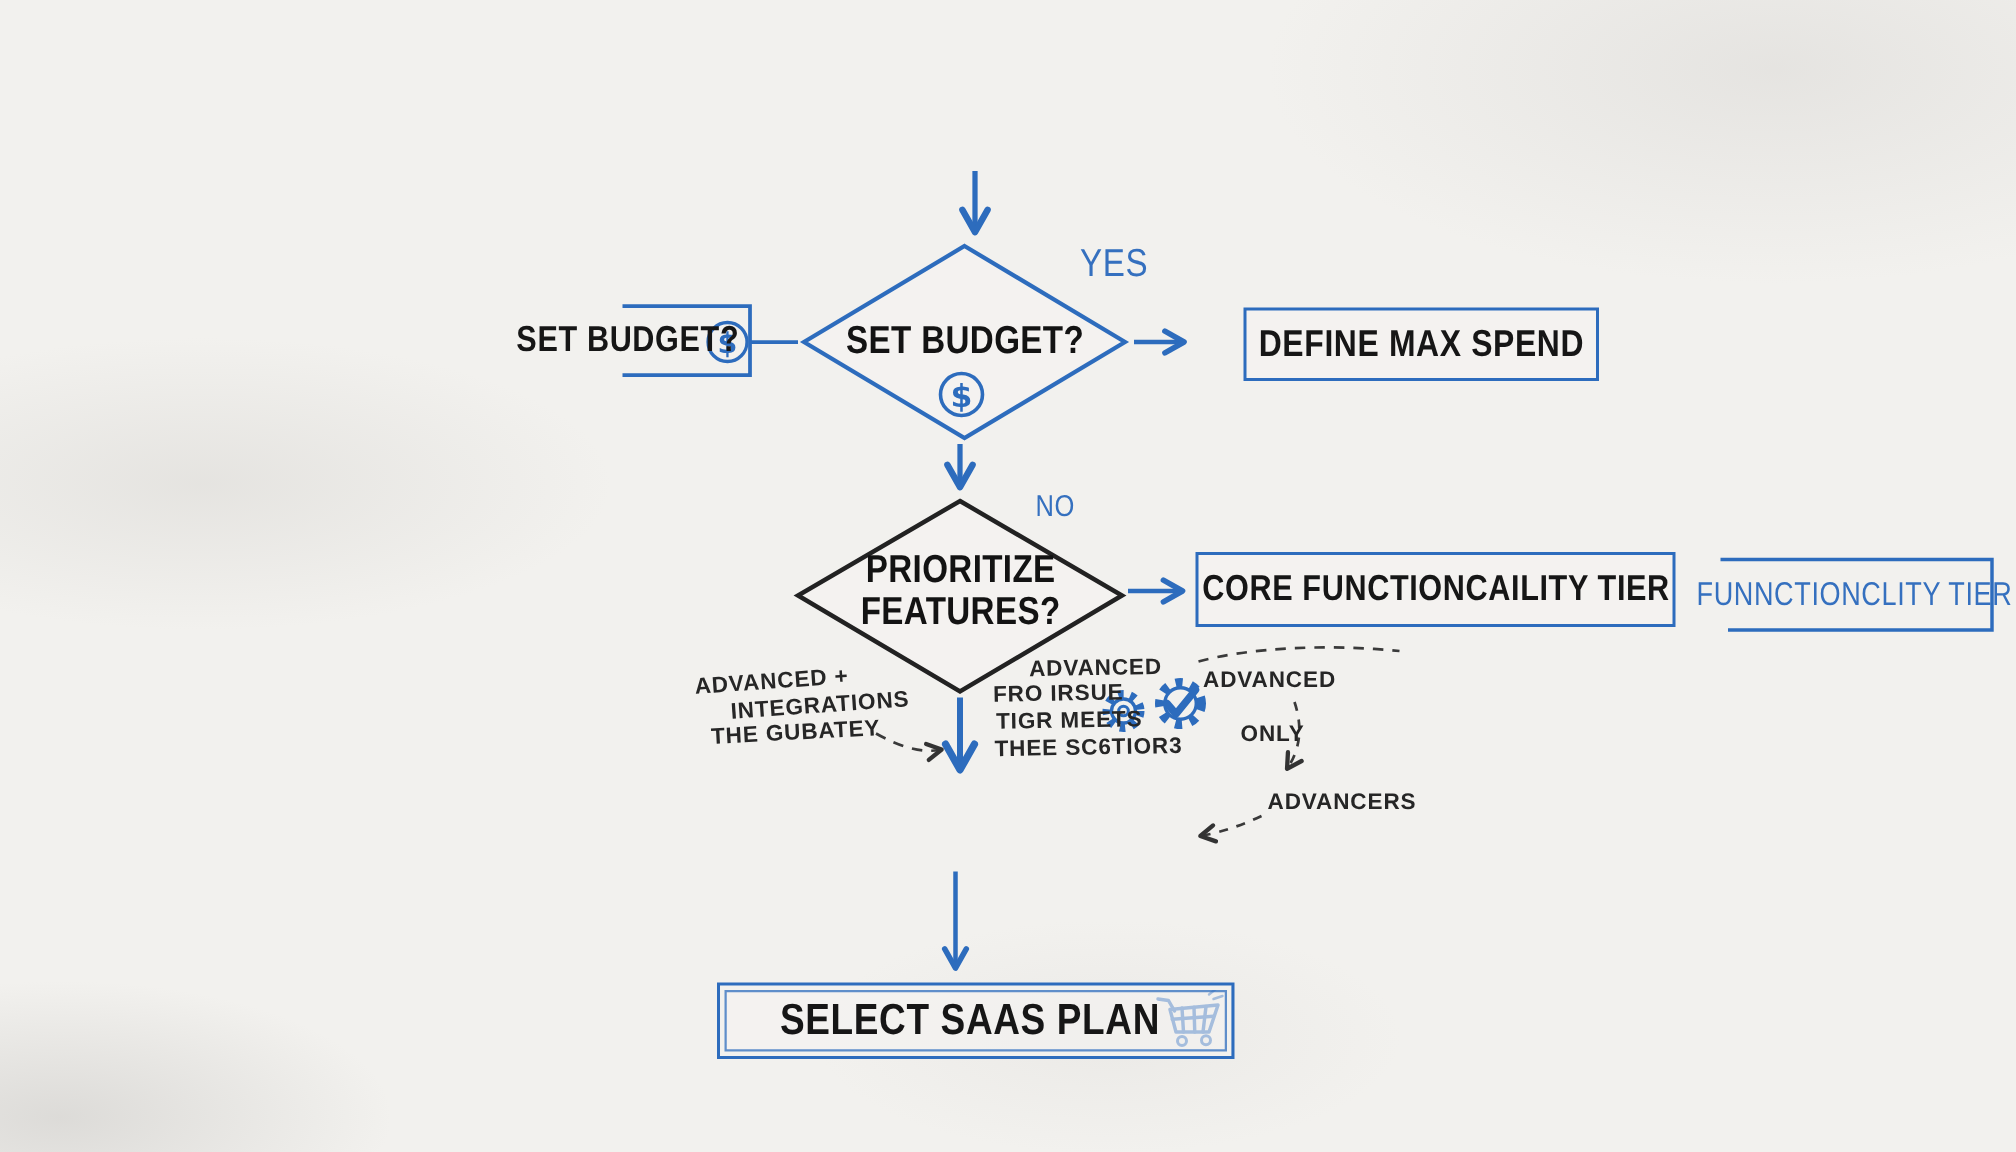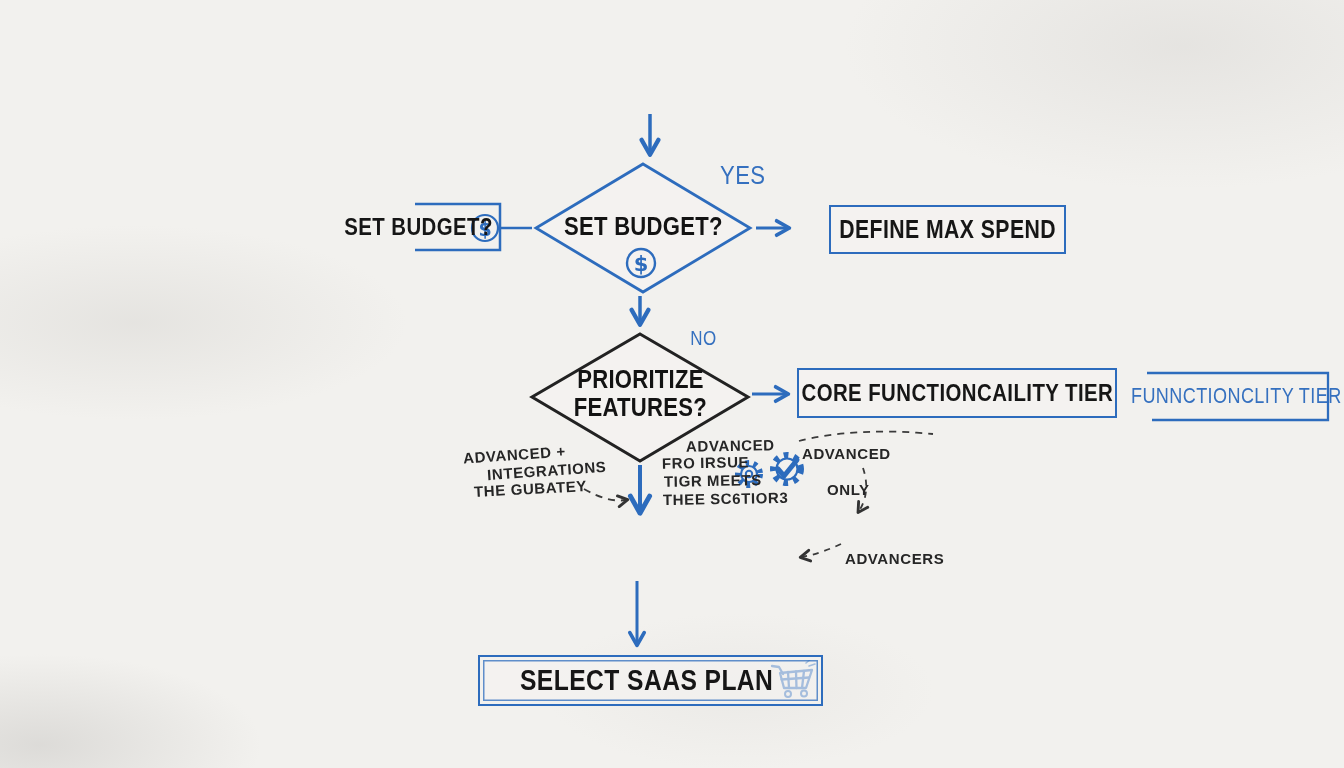--- a/index.html
+++ b/index.html
@@ -155,15 +155,15 @@
   <div class="hand" style="left:474px;top:480px;transform:rotate(-3deg);">THE GUBATEY</div>
 
   <div class="hand" style="left:686px;top:437px;transform:rotate(-1deg);">ADVANCED</div>
   <div class="hand" style="left:662px;top:454px;transform:rotate(-1deg);">FRO IRSUE</div>
   <div class="hand" style="left:664px;top:472px;transform:rotate(-1deg);">TIGR MEETS</div>
   <div class="hand" style="left:663px;top:490px;transform:rotate(-1deg);">THEE SC6TIOR3</div>
 
   <div class="hand" style="left:802px;top:445px;">ADVANCED</div>
   <div class="hand" style="left:827px;top:481px;">ONLY</div>
 
-  <div class="hand" style="left:845px;top:526px;margin-top:24px;">ADVANCERS</div>
+  <div class="hand" style="left:845px;top:526px;">ADVANCERS</div>
 
 </div>
 
 </body></html>

